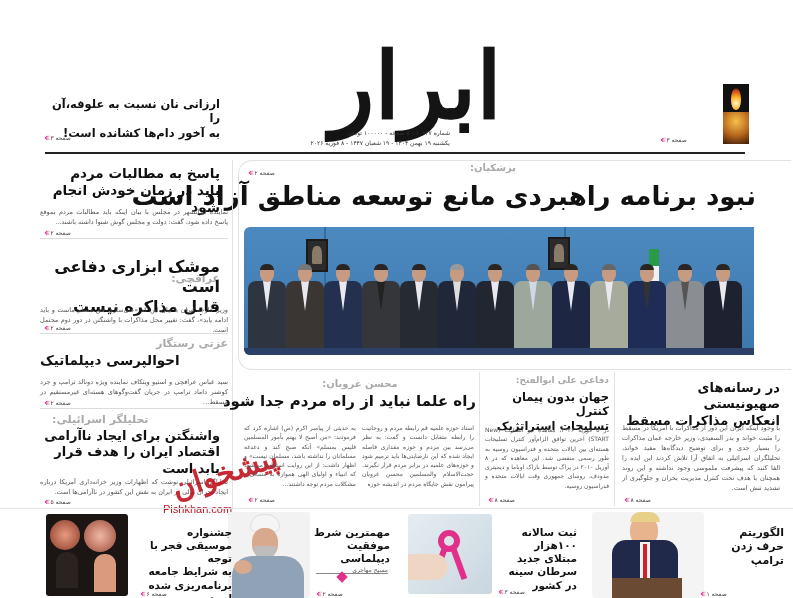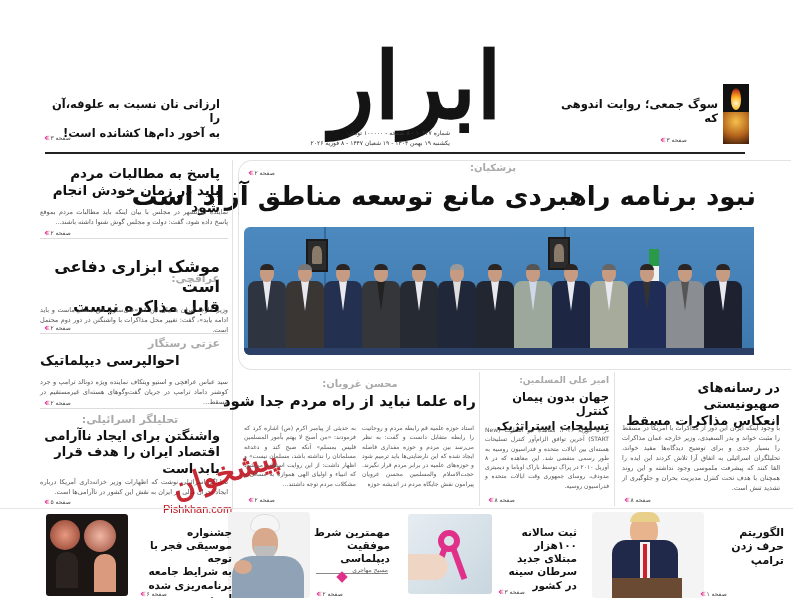--- a/index.html
+++ b/index.html
@@ -51,21 +51,20 @@
   <div>شماره ۱۰۳۴۷ - ۸ صفحه - ۱۰۰۰۰۰ تومان</div>
   <div>یکشنبه ۱۹ بهمن ۱۴۰۴ - ۱۹ شعبان ۱۴۴۷ - ۸ فوریه ۲۰۲۶</div>
 </div>
 <div class="top-rule"></div>
 
 <div class="candle">
     <div class="flame"></div>
     <div class="glow"></div>
   </div>
 <div class="abs hl" style="left:560px; top:97px; width:158px; font-size:11.5px; text-align:right;">
-  <div>سوگ جمعی؛ روایت اندوهی که</div>
 </div>
 <div class="abs pageref" style="left:660px; top:134px;">
   <span>صفحه ۳</span>
   <span class="chev">‹<span class="f2">‹</span><span class="f3">‹</span></span>
 </div>
 
 <div class="abs hl" style="left:40px; top:97px; width:180px; font-size:11.5px; text-align:right;">
   <div>ارزانی نان نسبت به علوفه،آن را</div>
   <div>به آخور دام‌ها کشانده است!</div>
 </div>
@@ -191,30 +190,30 @@
   <div>موشک ابزاری دفاعی است</div>
   <div>قابل مذاکره نیست</div>
 </div>
 <div class="abs body-txt" style="left:40px; top:305px; width:188px;">وزیر خارجه ایران با بیان این که «غنی‌سازی حق مسلم ماست و باید ادامه یابد»، گفت: تغییر محل مذاکرات با واشنگتن در دور دوم محتمل است.</div>
 <div class="abs pageref" style="left:44px; top:322px;">
   <span>صفحه ۲</span>
   <span class="chev">‹<span class="f2">‹</span><span class="f3">‹</span></span>
 </div>
 <div class="rule" style="left:40px; top:333px; width:188px;"></div>
 
-<div class="abs kicker" style="left:40px; top:337px; width:180px; text-align:right;">عزتی رستگار</div>
+<div class="abs kicker" style="left:48px; top:337px; width:180px; text-align:right;">عزتی رستگار</div>
 <div class="abs hl" style="left:40px; top:352px; width:180px; font-size:13.5px; text-align:left;">احوالپرسی دیپلماتیک</div>
 <div class="abs body-txt" style="left:40px; top:377px; width:188px;">سید عباس عراقچی و استیو ویتکاف نماینده ویژه دونالد ترامپ و جرد کوشنر داماد ترامپ در جریان گفت‌وگوهای هسته‌ای غیرمستقیم در مسقط...</div>
 <div class="abs pageref" style="left:44px; top:397px;">
   <span>صفحه ۲</span>
   <span class="chev">‹<span class="f2">‹</span><span class="f3">‹</span></span>
 </div>
 <div class="rule" style="left:40px; top:408px; width:188px;"></div>
 
-<div class="abs kicker" style="left:40px; top:413px; width:180px; text-align:center;">تحلیلگر اسرائیلی:</div>
+<div class="abs kicker" style="left:52px; top:413px; width:180px; text-align:left;">تحلیلگر اسرائیلی:</div>
 <div class="abs hl" style="left:40px; top:428px; width:180px; font-size:13px; text-align:right;">
   <div>واشنگتن برای ایجاد ناآرامی</div>
   <div>اقتصاد ایران را هدف قرار یابد است</div>
 </div>
 <div class="abs body-txt" style="left:40px; top:477px; width:188px;">تحلیلگر اسرائیلی نوشت که اظهارات وزیر خزانه‌داری آمریکا درباره ایجاد بحران مالی در ایران به نقش این کشور در ناآرامی‌ها است.</div>
 <div class="abs pageref" style="left:44px; top:496px;">
   <span>صفحه ۵</span>
   <span class="chev">‹<span class="f2">‹</span><span class="f3">‹</span></span>
 </div>
 
@@ -225,21 +224,21 @@
   <div>در رسانه‌های صهیونیستی</div>
   <div>انعکاس مذاکرات مسقط</div>
 </div>
 <div class="abs body-txt" style="left:622px; top:423px; width:158px;">با وجود اینکه ایران این دور از مذاکرات با آمریکا در مسقط را مثبت خواند و بدر السعیدی، وزیر خارجه عمان مذاکرات را بسیار جدی و برای توضیح دیدگاه‌ها مفید خواند، تحلیلگران اسرائیلی به اتفاق آرا تلاش کردند این ایده را القا کنند که پیشرفت ملموسی وجود نداشته و این روند همچنان با هدف تحت کنترل مدیریت بحران و جلوگیری از تشدید تنش است.</div>
 <div class="abs pageref" style="left:624px; top:494px;">
   <span>صفحه ۸</span>
   <span class="chev">‹<span class="f2">‹</span><span class="f3">‹</span></span>
 </div>
 <div class="divider-v" style="left:614px; top:372px; height:134px;"></div>
 
-<div class="abs kicker" style="left:485px; top:375px; width:124px; text-align:right; font-size:9px;">امیر علی المسلمین:</div>
+<div class="abs kicker" style="left:485px; top:375px; width:124px; text-align:right; font-size:9px;">دفاعی علی ابوالفتح:</div>
 <div class="abs hl" style="left:485px; top:390px; width:124px; font-size:11.5px; text-align:right;">
   <div>جهان بدون پیمان کنترل</div>
   <div>تسلیحات استراتژیک</div>
 </div>
 <div class="abs body-txt" style="left:485px; top:425px; width:124px; font-size:6px;">در ۵ فوریه ۲۰۲۶، معاهده نیو استارت (New START) آخرین توافق الزام‌آور کنترل تسلیحات هسته‌ای بین ایالات متحده و فدراسیون روسیه به طور رسمی منقضی شد. این معاهده که در ۸ آوریل ۲۰۱۰ در پراگ توسط باراک اوباما و دیمیتری مدودف، روسای جمهوری وقت ایالات متحده و فدراسیون روسیه.</div>
 <div class="abs pageref" style="left:488px; top:494px;">
   <span>صفحه ۸</span>
   <span class="chev">‹<span class="f2">‹</span><span class="f3">‹</span></span>
 </div>
 <div class="divider-v" style="left:479px; top:372px; height:134px;"></div>

